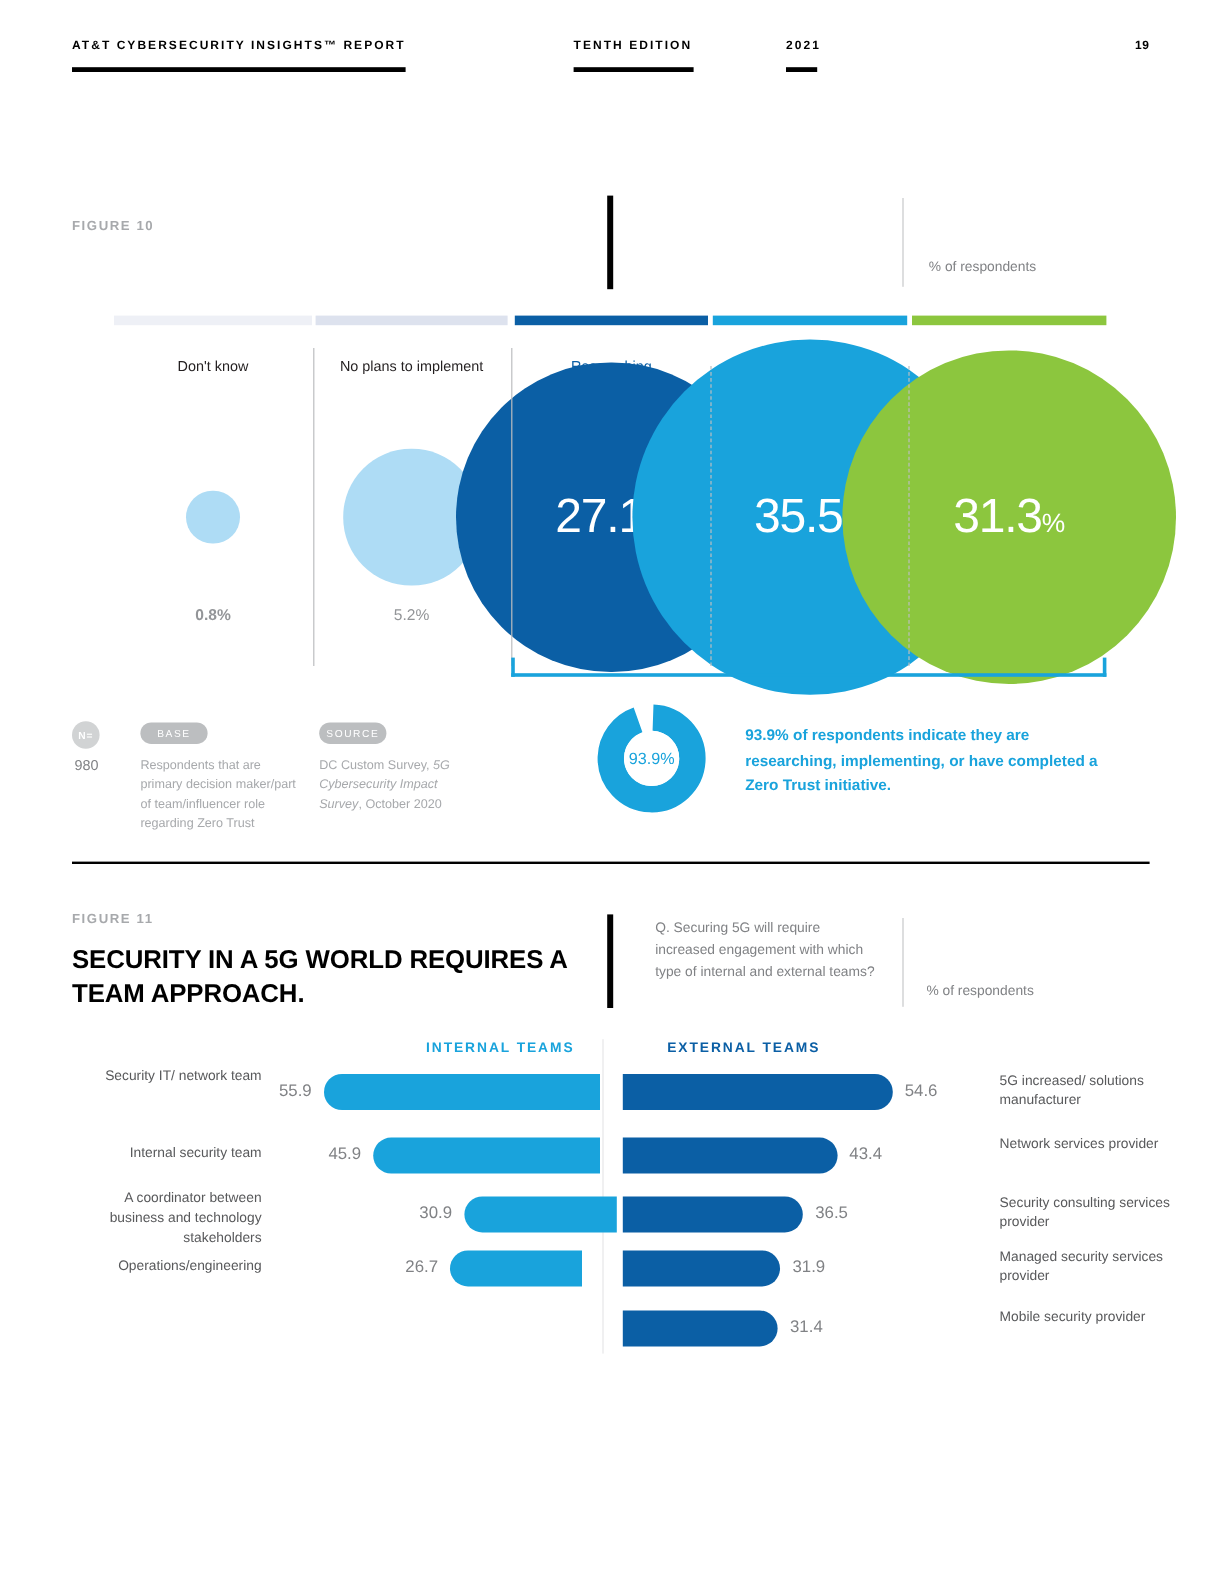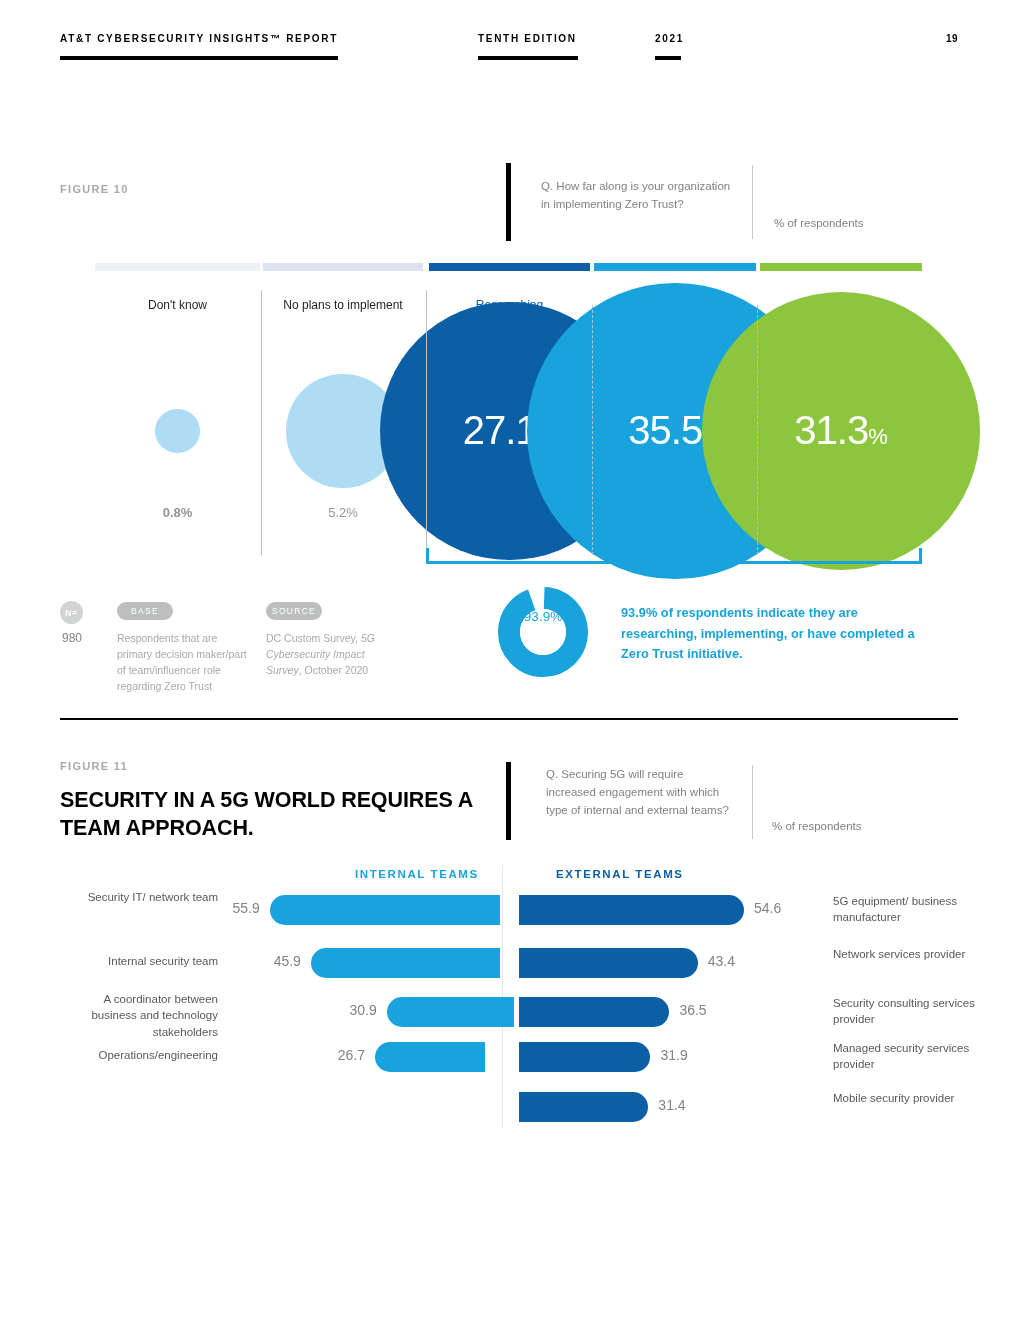--- a/index.html
+++ b/index.html
@@ -175,20 +175,21 @@
     width: 92px;
     height: 92px;
   }
   #donut-wrap .hole {
     position: absolute;
     left: 23px; top: 23px;
     width: 46px; height: 46px;
     border-radius: 50%;
     background: #fff;
     display: flex;
+    align-items: center;
     justify-content: center;
   }
   #donut-value {
     font-size: 13.5px;
     color: #19a3dc;
     white-space: nowrap;
   }
   #donut-note {
     position: absolute;
     left: 621px;
@@ -320,21 +321,20 @@
   <div class="hdr-item" id="hdr-edition">TENTH EDITION</div>
   <div class="hdr-rule" id="hdr-edition-rule"></div>
   <div class="hdr-item" id="hdr-year">2021</div>
   <div class="hdr-rule" id="hdr-year-rule"></div>
   <div class="hdr-item" id="hdr-page">19</div>
 </div>
 
 <div id="figure-10">
   <div class="fig-label" id="fig10-label">FIGURE 10</div>
   <div class="q-bar" id="fig10-qbar"></div>
-  <div class="q-text" id="fig10-qtext">Q. How far along is your organization in implementing Zero Trust?</div>
   <div class="q-divider" id="fig10-qdiv"></div>
   <div class="q-resp" id="fig10-qresp">% of respondents</div>
 
   <div class="f10-cols" id="f10-cols">
       <div class="f10-topbar" style="left: 95px; width: 165px; background: rgb(238, 240, 246);"></div>
       <div class="f10-catlabel" style="left: 95px; width: 165px; color: rgb(35, 31, 32);">Don't know</div>
       <div class="bubble" style="width: 44.3636px; height: 44.3636px; left: 155.318px; top: 153.818px; background: rgb(174, 220, 245);"></div>
       <div class="small-val" style="left: 95px; width: 165px; top: 250px; font-weight: bold;">0.8%</div>
       <div class="f10-topbar" style="left: 263px; width: 160px; background: rgb(221, 226, 238);"></div>
       <div class="f10-catlabel" style="left: 263px; width: 160px; color: rgb(35, 31, 32);">No plans to implement</div>
@@ -415,21 +415,21 @@
     <div class="bar-label right-align" style="left: 60px; width: 158px; top: 991px;">A coordinator between business and technology stakeholders</div>
     <div class="bar-row" style="left: 10px; top: 1042px; width: 475px;">
       <div class="bar bar-int" style="width: 110.004px; background: rgb(25, 163, 220);"></div>
       <div class="bar-value" style="right: 120.004px;">26.7</div>
     </div>
     <div class="bar-label right-align" style="left: 60px; width: 158px; top: 1047px;">Operations/engineering</div>
     <div class="bar-row" style="left: 519px; top: 895px; width: 460px;">
       <div class="bar bar-ext" style="width: 224.952px; background: rgb(11, 95, 165);"></div>
       <div class="bar-value" style="left: 234.952px;">54.6</div>
     </div>
-    <div class="bar-label" style="left: 833px; width: 150px; top: 893px;">5G equipment/ business manufacturer</div>
+    <div class="bar-label" style="left: 833px; width: 150px; top: 893px;">5G increased/ solutions manufacturer</div>
     <div class="bar-row" style="left: 519px; top: 948px; width: 460px;">
       <div class="bar bar-ext" style="width: 178.808px; background: rgb(11, 95, 165);"></div>
       <div class="bar-value" style="left: 188.808px;">43.4</div>
     </div>
     <div class="bar-label" style="left: 833px; width: 150px; top: 946px;">Network services provider</div>
     <div class="bar-row" style="left: 519px; top: 997px; width: 460px;">
       <div class="bar bar-ext" style="width: 150.38px; background: rgb(11, 95, 165);"></div>
       <div class="bar-value" style="left: 160.38px;">36.5</div>
     </div>
     <div class="bar-label" style="left: 833px; width: 150px; top: 995px;">Security consulting services provider</div>

